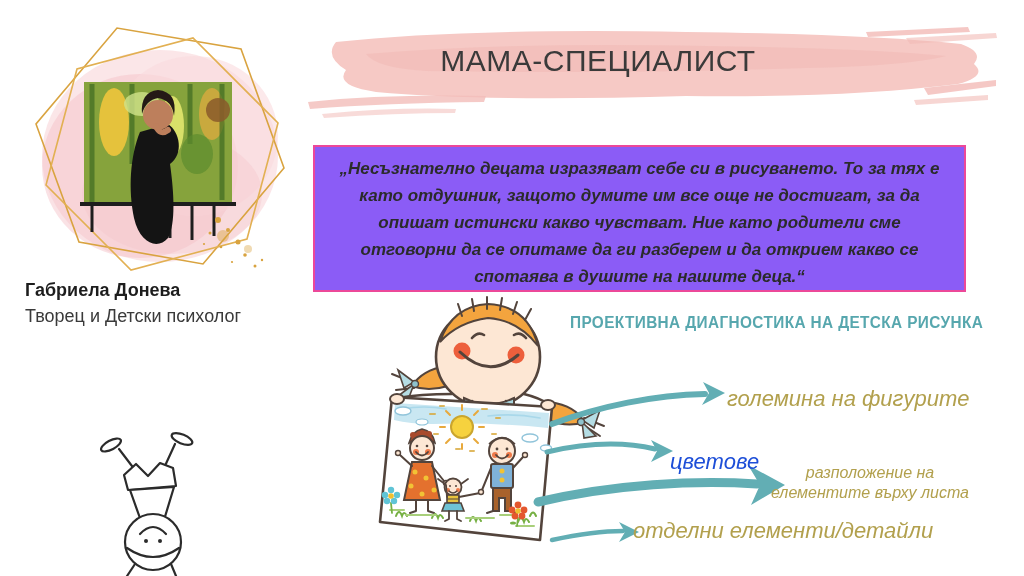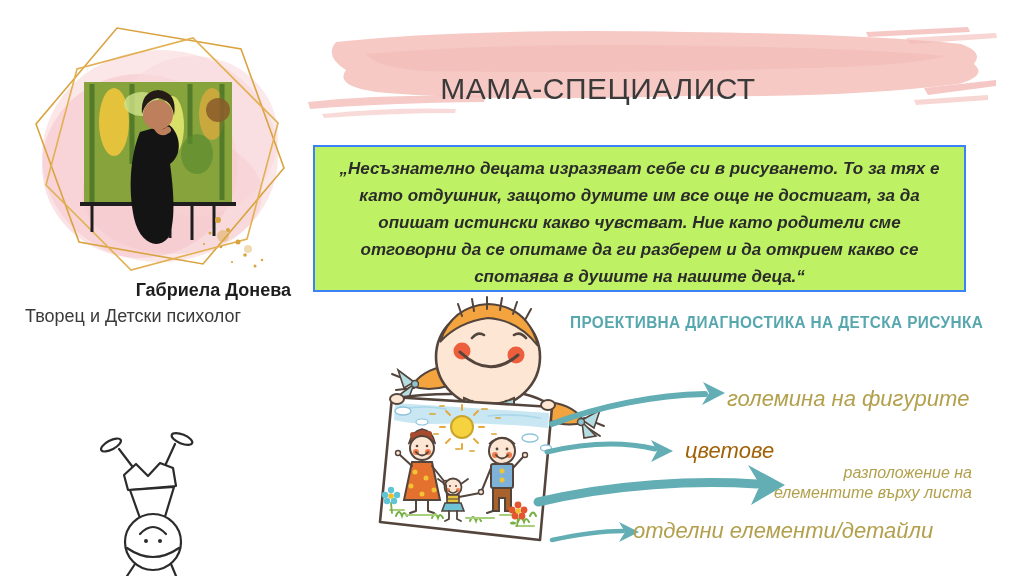--- a/index.html
+++ b/index.html
@@ -3,52 +3,52 @@
 <meta charset="utf-8">
 <style>
   html,body{margin:0;padding:0;background:#ffffff;}
   .slide{
     position:relative;width:1024px;height:576px;background:#ffffff;
     font-family:"Liberation Sans",sans-serif;overflow:hidden;
   }
   .abs{position:absolute;}
   
   .profile-name{
-    left:25px;top:280px;width:266px;text-align:right;
+    left:25px;top:280px;width:266px;text-align:left;
     font-size:18px;font-weight:bold;color:#1d1d1d;
   }
   .profile-role{
     left:25px;top:306px;width:266px;text-align:left;
     font-size:18px;color:#3a3a3a;
   }
   
   .brush{left:306px;top:24px;}
   .slide-title{
-    left:418px;top:72px;width:360px;text-align:center;
+    left:418px;top:44px;width:360px;text-align:center;
     font-size:30px;color:#3a3a3a;letter-spacing:.5px;font-weight:400;
   }
   
   .quote-box{
     left:313px;top:145px;width:653px;height:147px;
-    border:2px solid #3b82f6;background:#bef264;box-sizing:border-box;
+    border:2px solid #ec4899;background:#8b5cf6;box-sizing:border-box;
   }
   .quote-box p{
     margin:8px 22px;text-align:center;font-style:italic;font-weight:bold;
     font-size:17px;line-height:27px;color:#2b2b2b;
   }
   
   .section-heading{
     left:570px;top:314px;width:400px;
     font-size:16px;font-weight:bold;letter-spacing:.4px;color:#57a7ae;
     transform:scaleX(.96);transform-origin:left top;white-space:nowrap;
   }
   .lbl{font-weight:normal;font-style:italic;color:#b2a04d;white-space:nowrap;}
   .lbl1{left:727px;top:386px;font-size:22px;}
-  .lbl2{left:670px;top:438px;font-size:22px;color:#a16207;margin-left:15px;}
-  .lbl3{left:768px;top:463px;width:204px;font-size:16px;text-align:right;line-height:20px;white-space:normal;}
+  .lbl2{left:670px;top:449px;font-size:22px;color:#1d4ed8;}
+  .lbl3{left:768px;top:463px;width:204px;font-size:16px;text-align:center;line-height:20px;white-space:normal;}
   .lbl4{left:633px;top:518px;font-size:22px;text-align:center;}
   svg{display:block;}
 </style>
 </head>
 <body>
 
 <div class="slide">
 
   <svg class="abs" style="left:22px;top:14px" width="276" height="268" viewBox="0 0 276 268">
     <g>

